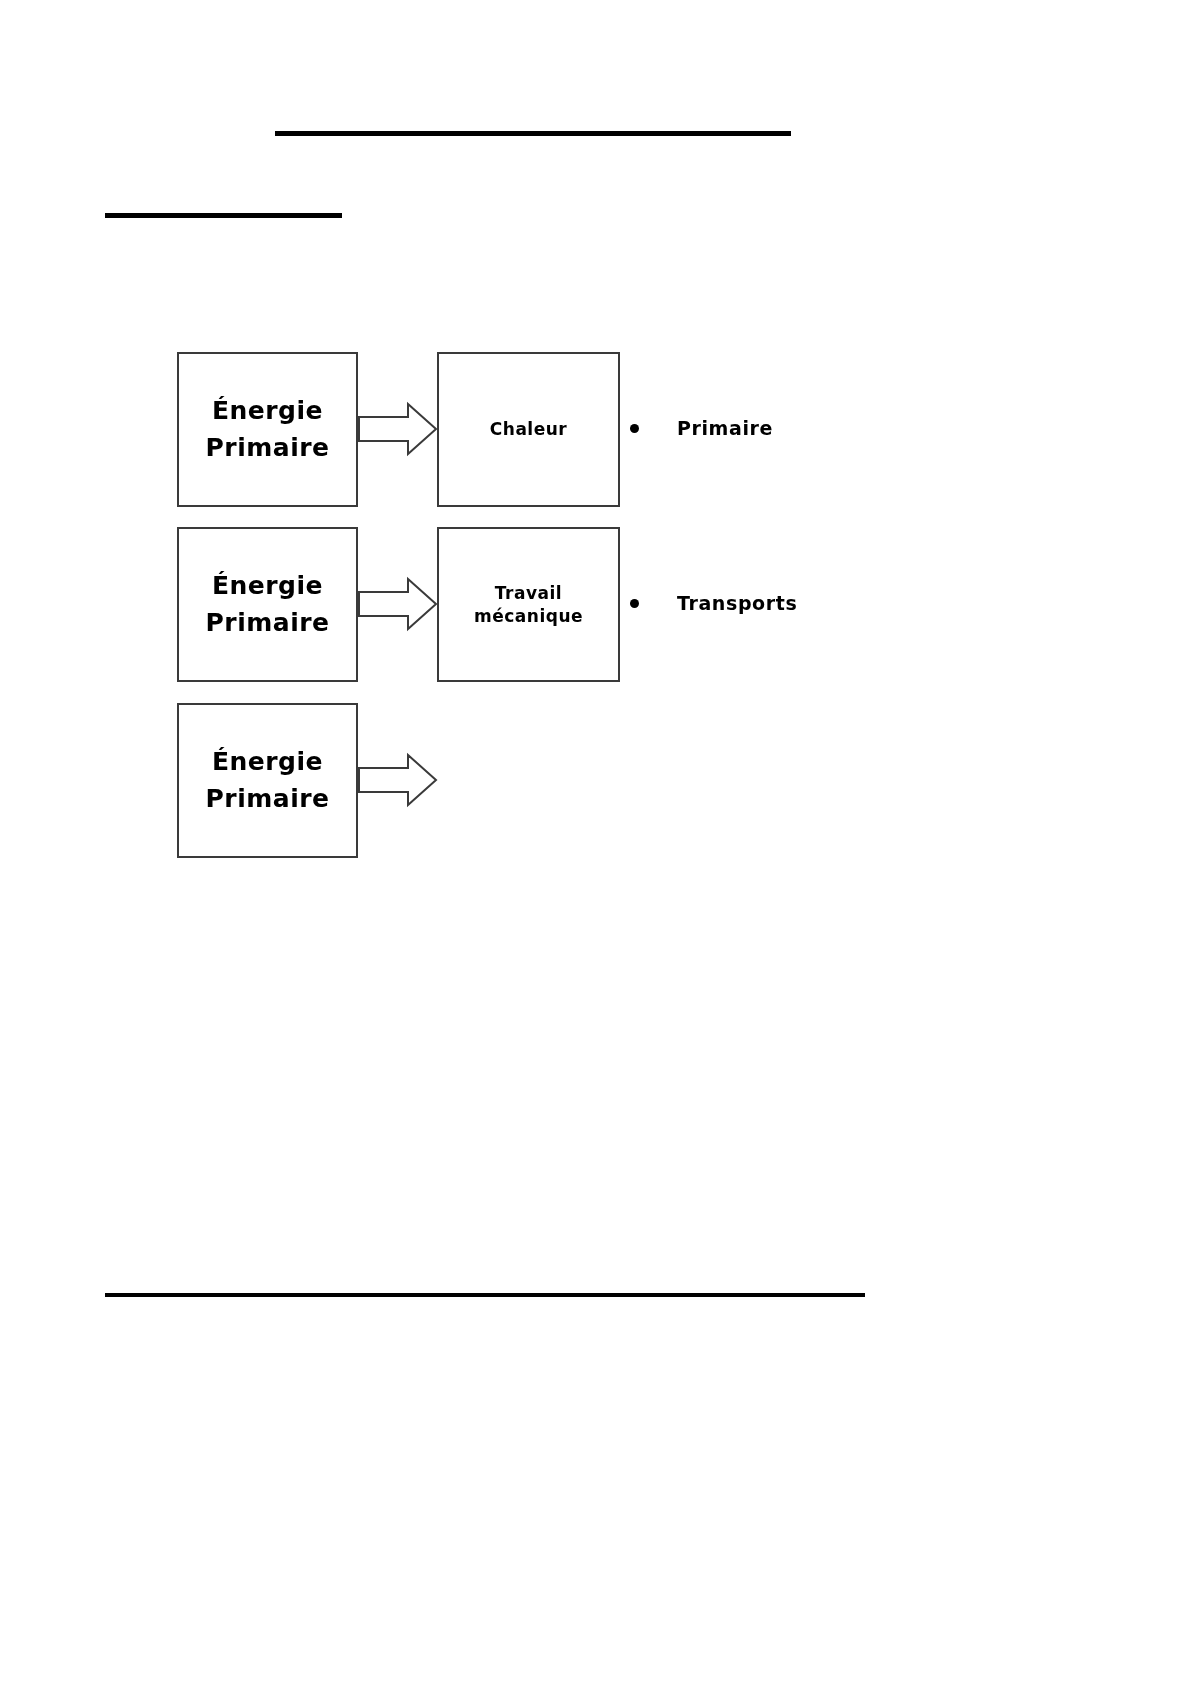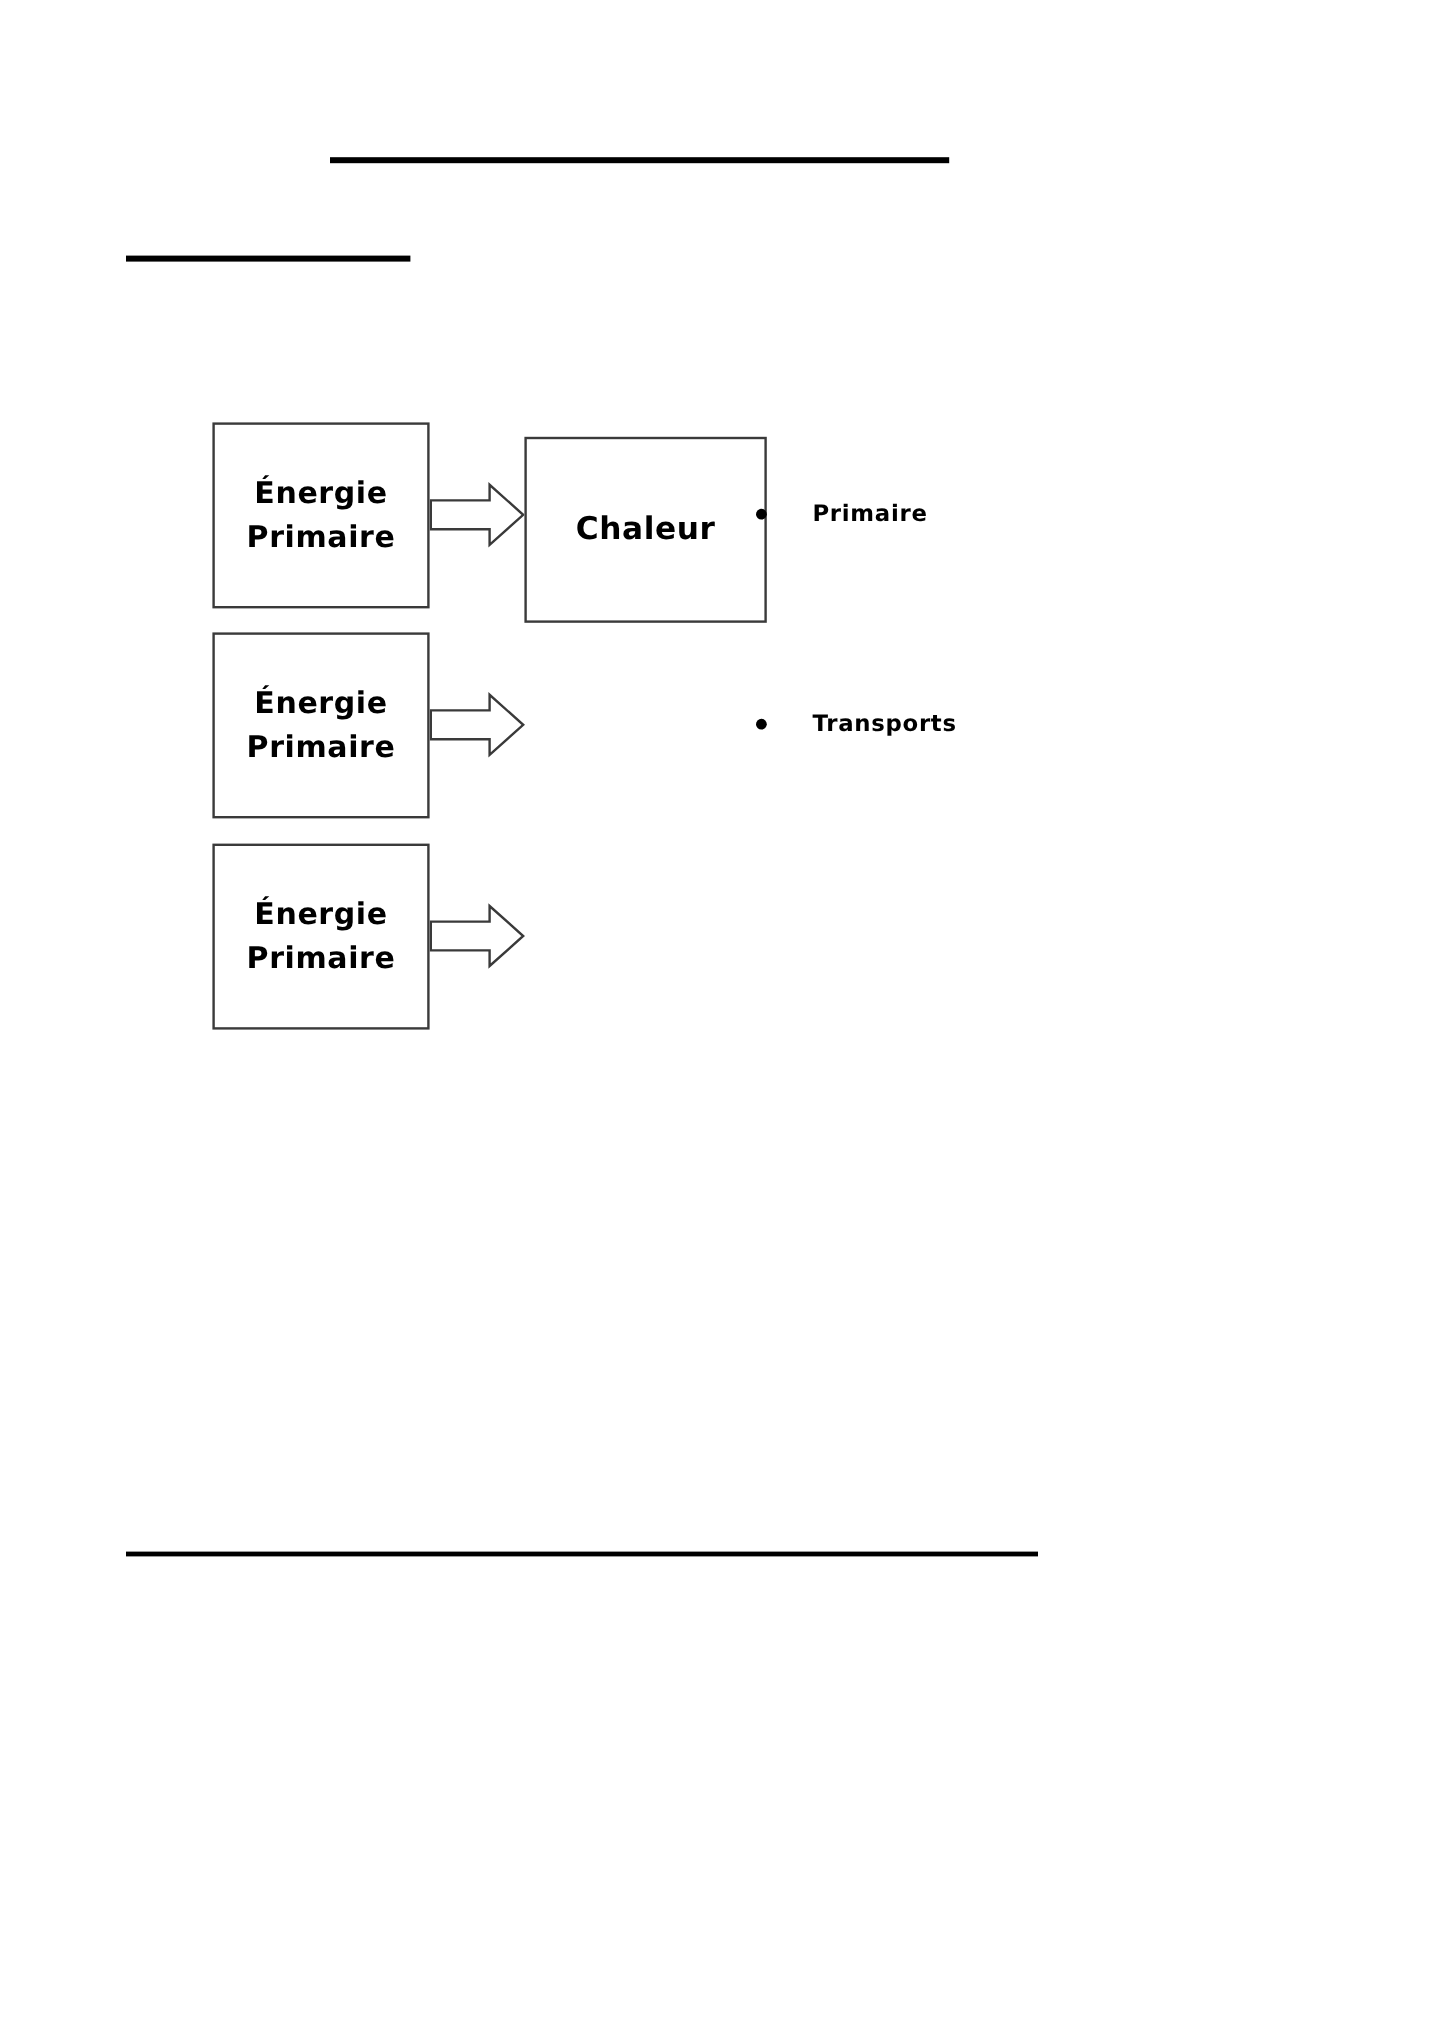--- a/index.html
+++ b/index.html
@@ -85,24 +85,24 @@
     left: 177px;
     top: 0;
     width: 181px;
     height: 155px;
     font-size: 25px;
     line-height: 1.45;
   }
 
   .box-target {
     left: 437px;
-    top: 12px;
-    width: 202px;
+    top: 0;
+    width: 183px;
     height: 155px;
-    font-size: 26px;
+    font-size: 17px;
     line-height: 1.35;
   }
 
   .box-line { display: block; white-space: nowrap; }
 
   
   .arrow {
     position: absolute;
     left: 358px;
     top: 48px;
@@ -174,20 +174,24 @@
         <span class="box-line">Énergie</span>
         <span class="box-line">Primaire</span>
       </div>
 
       <div class="arrow">
         <svg viewBox="0 0 80 58" xmlns="http://www.w3.org/2000/svg">
           <path d="M1,17 L50,17 L50,4 L78,29 L50,54 L50,41 L1,41 Z" fill="#ffffff" stroke="#3a3a3a" stroke-width="2" stroke-linejoin="miter"></path>
         </svg>
       </div>
 
+      <div class="box box-target">
+        <span class="box-line">Travail</span>
+        <span class="box-line">mécanique</span>
+      </div>
 
       <div class="bullet-item">
         <span class="bullet-dot"></span>
         <span class="bullet-text">Transports</span>
       </div>
     </div>
 
     <div class="flow-row row-3">
       <div class="box box-source">
         <span class="box-line">Énergie</span>

